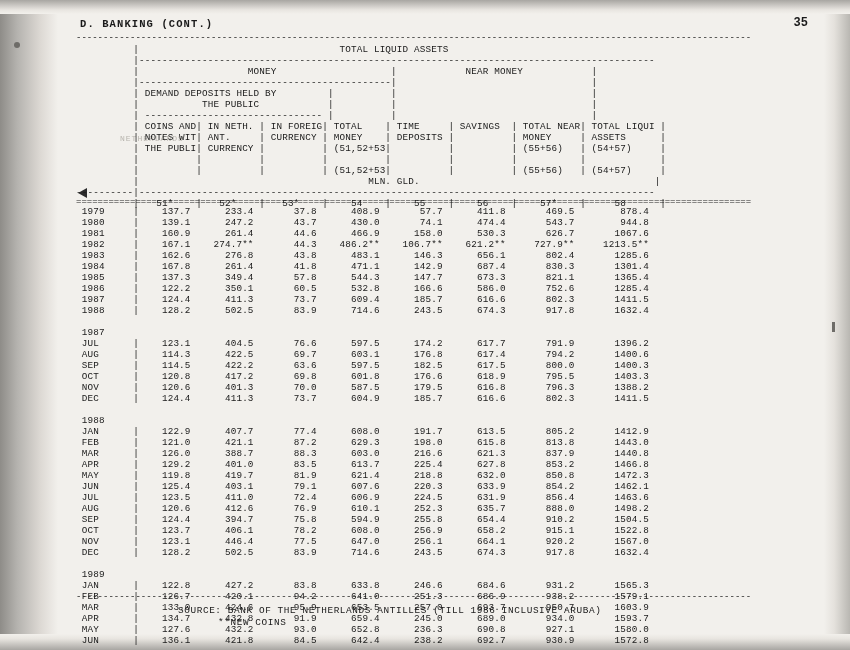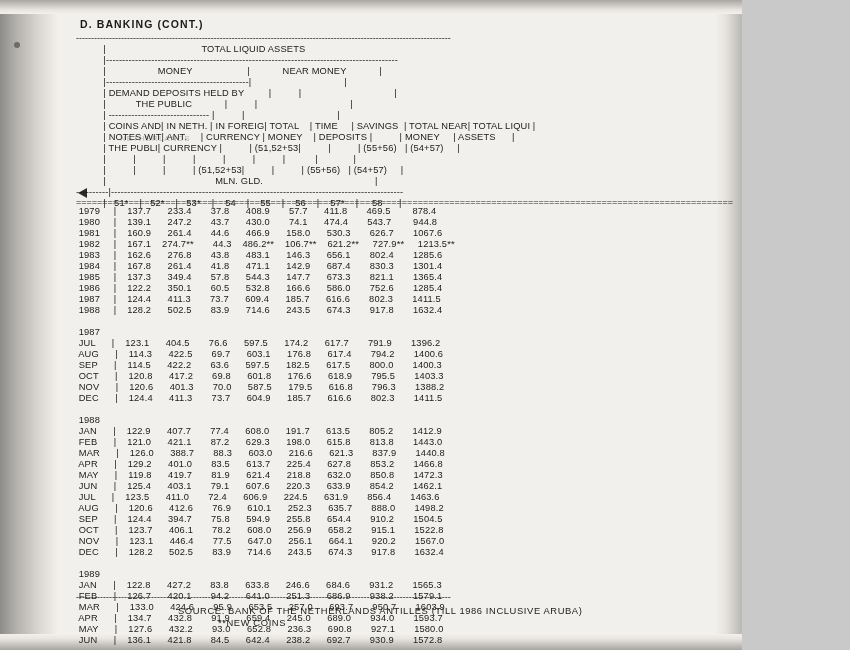--- a/index.html
+++ b/index.html
@@ -2,25 +2,25 @@
 <html><head>
 <meta charset="utf-8">
 <style>
   html, body {
     margin: 0;
     padding: 0;
     background: #c9c9c9;
   }
   .page {
     position: relative;
-    width: 742px;
+    width: 850px;
     height: 650px;
     background: #f2f0ec;
     overflow: hidden;
-    font-family: Liberation Sans, sans-serif;
+    font-family: Liberation Mono, monospace;
     color: #1a1a1a;
   }
   
   .edge-left {
     position: absolute;
     left: 0; top: 0;
     width: 58px; height: 650px;
     background: linear-gradient(to right, #8e8c88 0%, #b5b3af 30%, #ddd9d4 70%, #f2f0ec 100%);
   }
   .edge-right {

